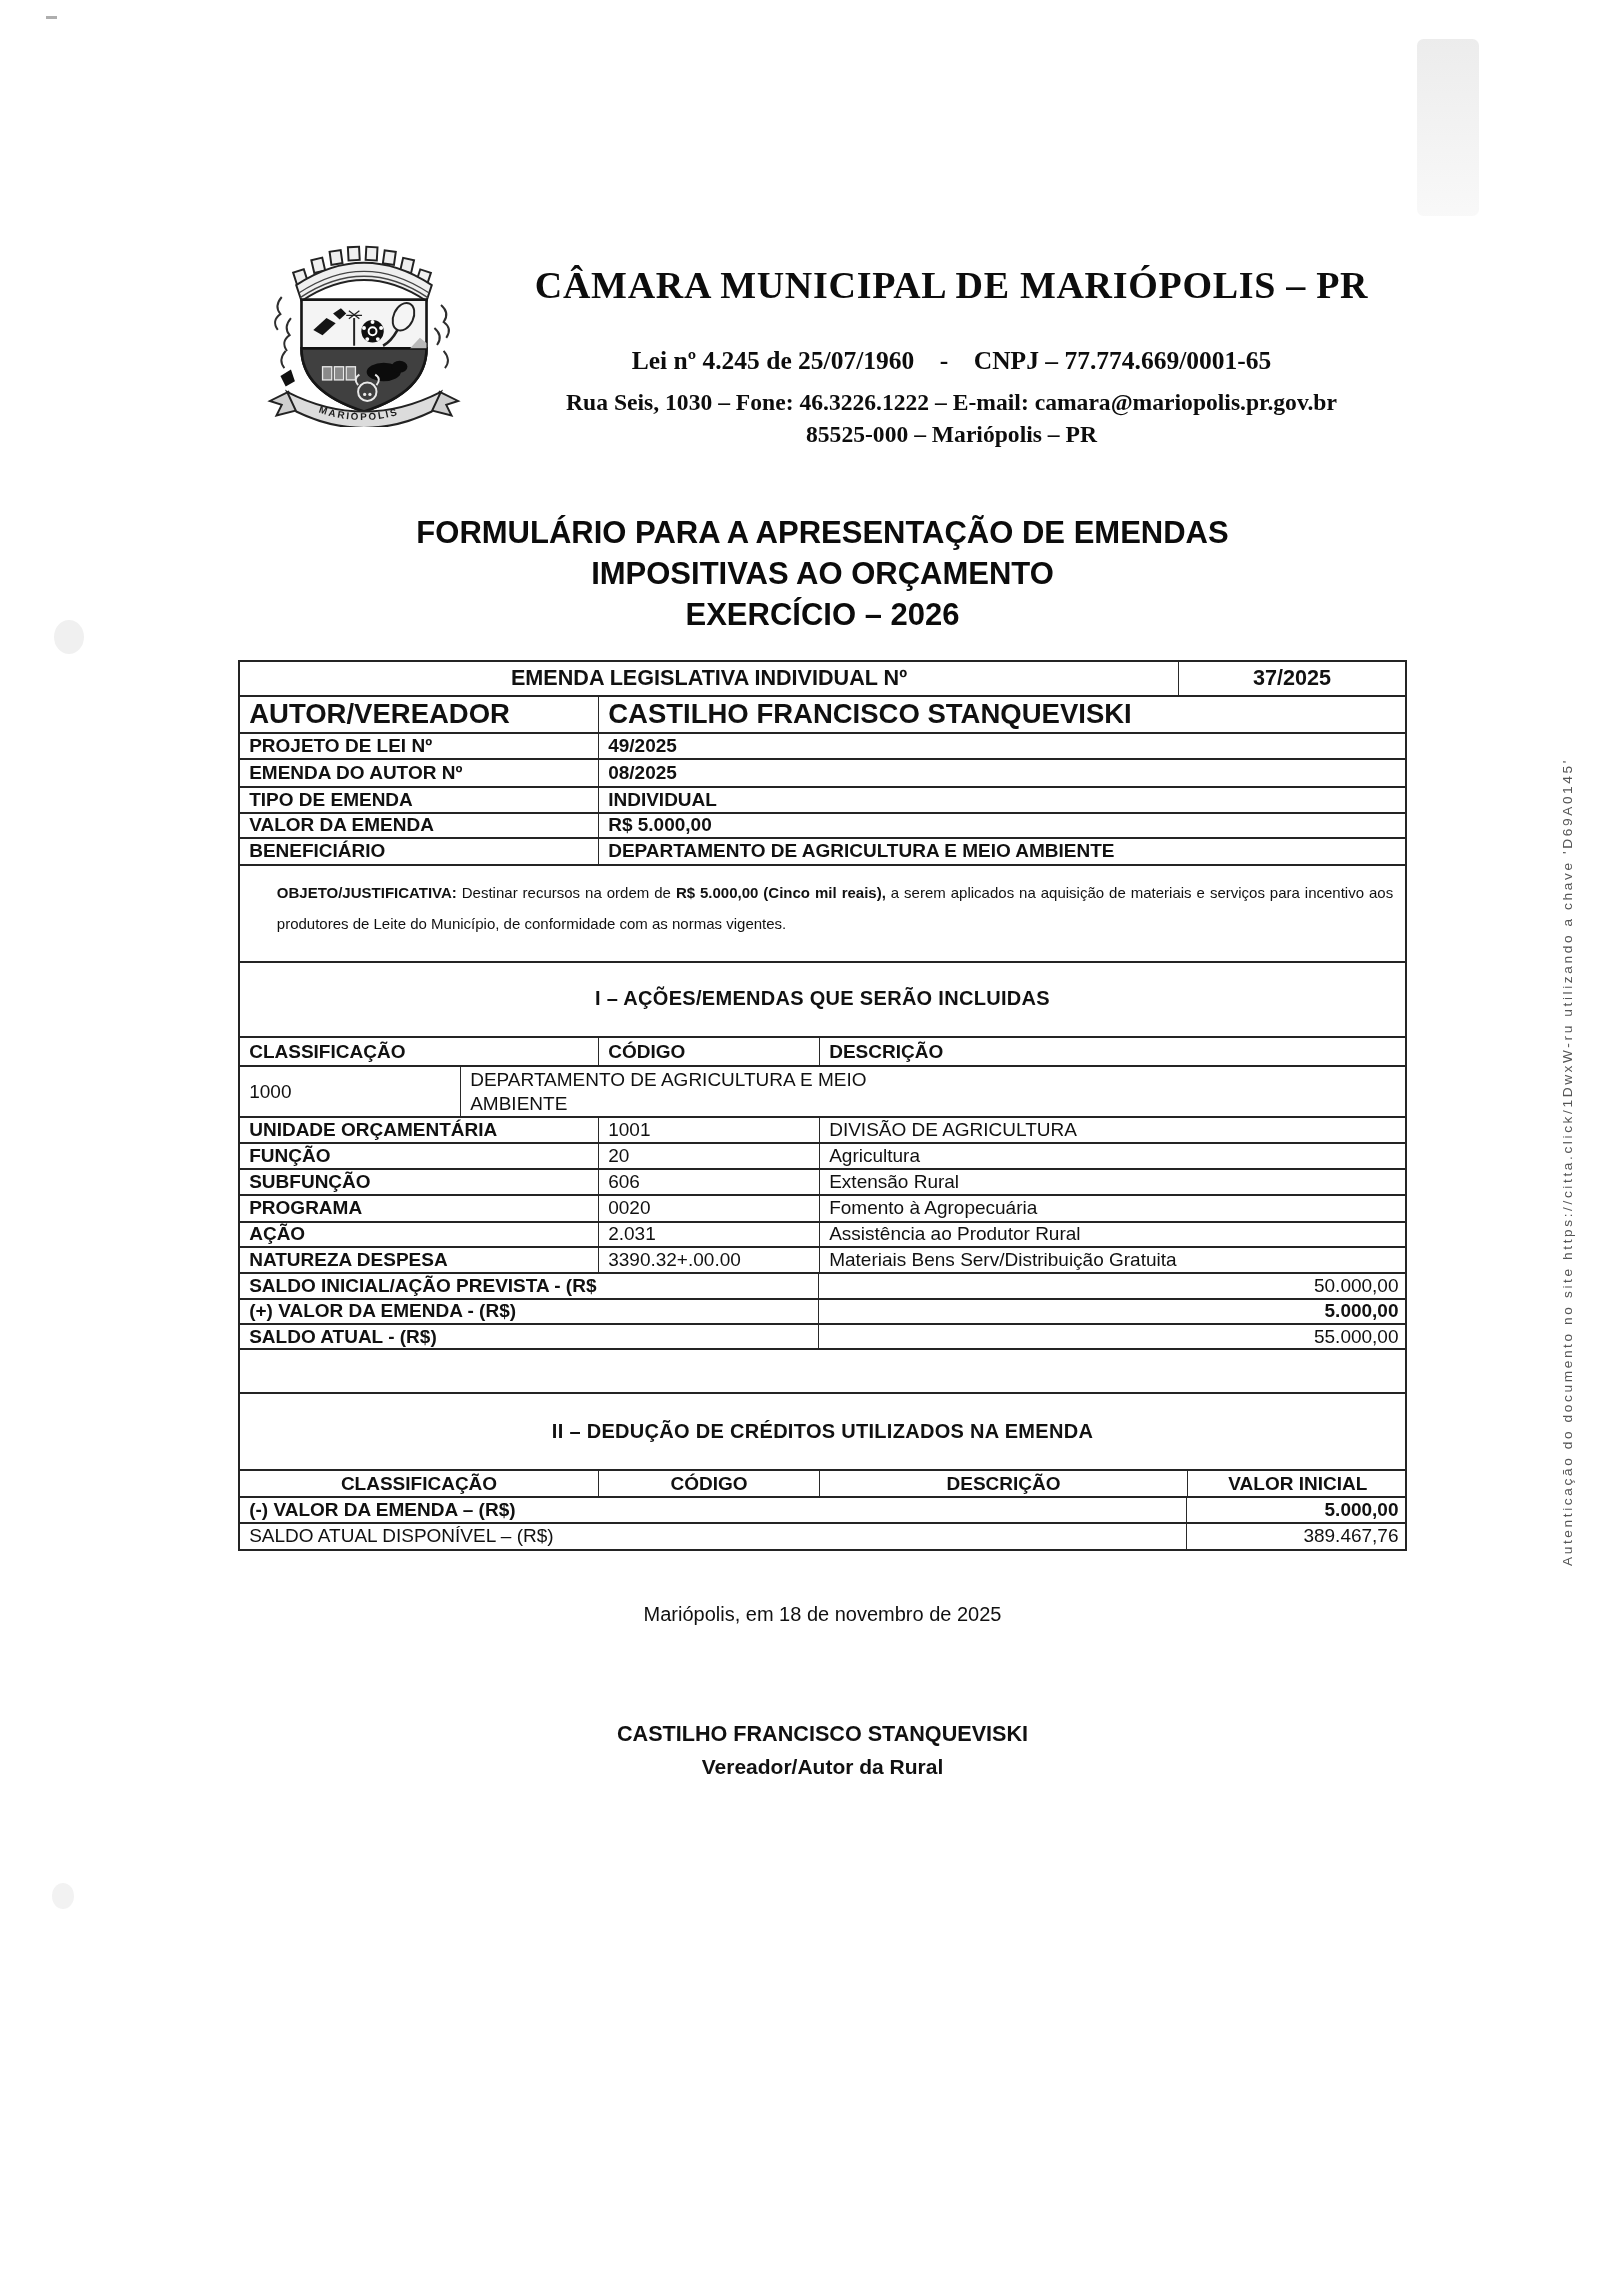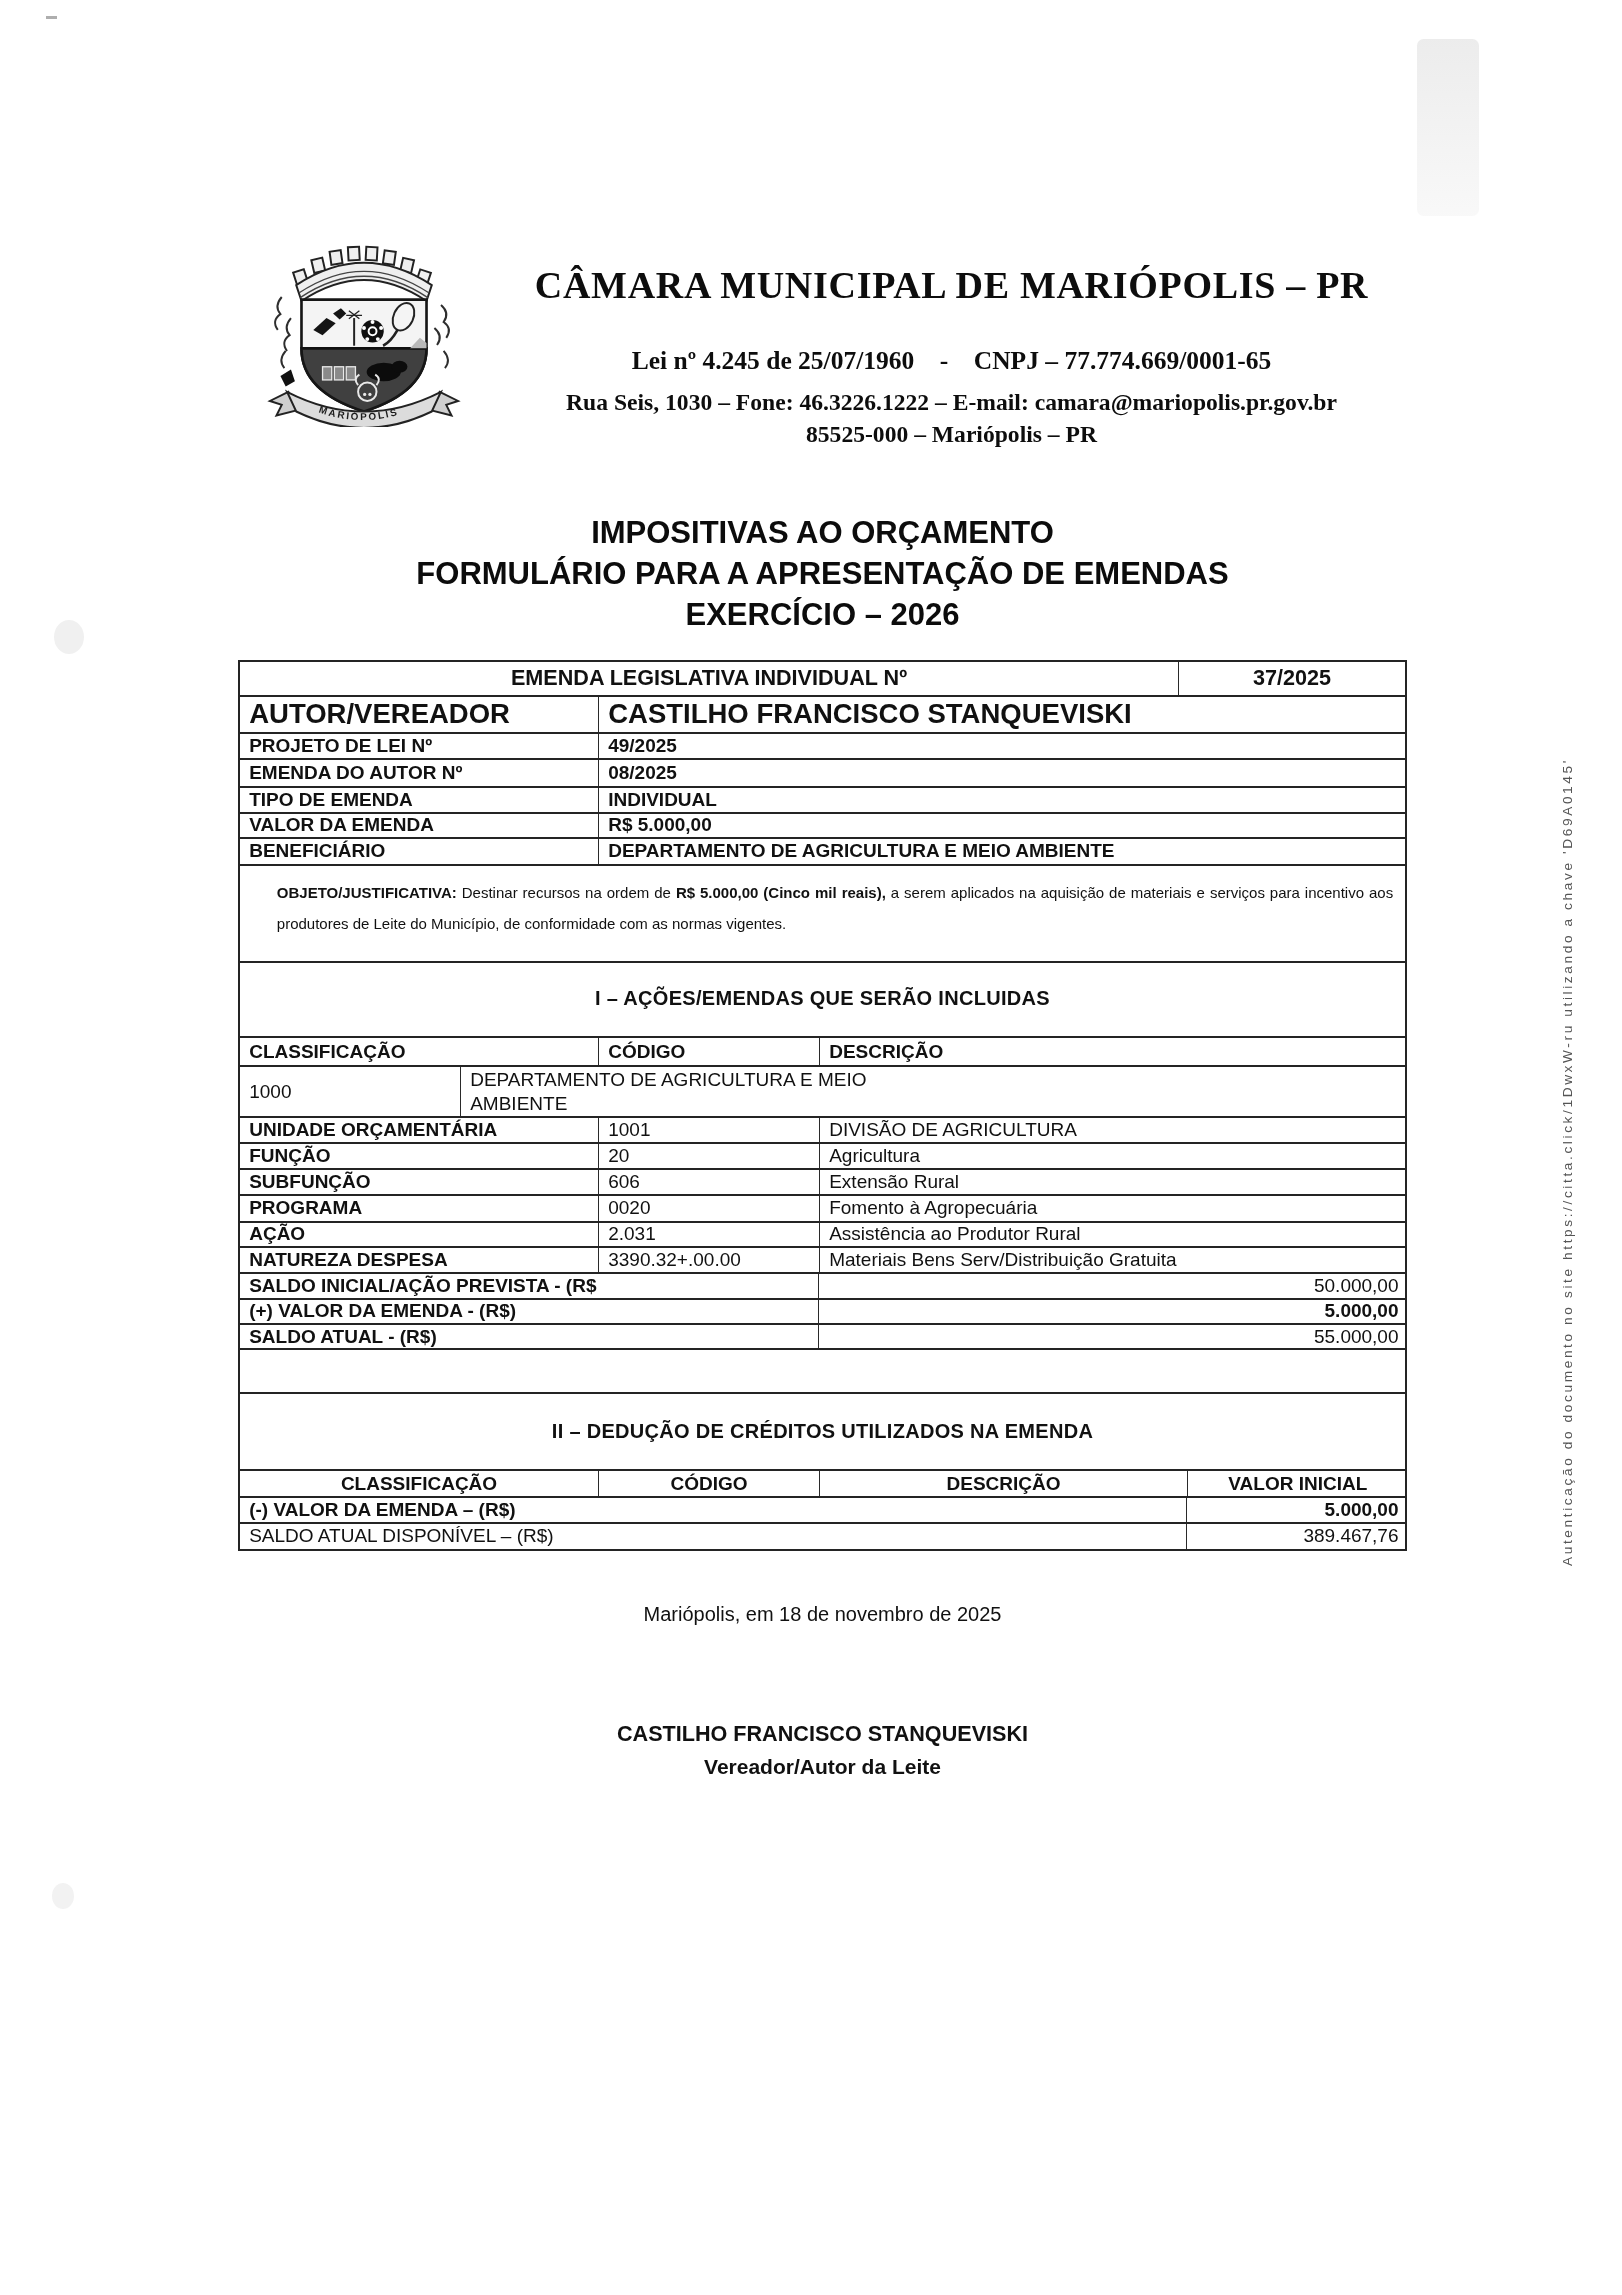--- a/index.html
+++ b/index.html
@@ -143,22 +143,22 @@
       <textPath href="#bannerArc" startOffset="6">MARIÓPOLIS</textPath>
     </text>
   </svg>
 
   <div class="hdr-text hdr-title">CÂMARA MUNICIPAL DE MARIÓPOLIS – PR</div>
   <div class="hdr-text hdr-law">Lei nº 4.245 de 25/07/1960    -    CNPJ – 77.774.669/0001-65</div>
   <div class="hdr-text hdr-addr">Rua Seis, 1030 – Fone: 46.3226.1222 – E-mail: camara@mariopolis.pr.gov.br</div>
   <div class="hdr-text hdr-city">85525-000 – Mariópolis – PR</div>
 
   <div class="form-title">
+    <div>FORMULÁRIO PARA A APRESENTAÇÃO DE EMENDAS</div>
     <div>IMPOSITIVAS AO ORÇAMENTO</div>
-    <div>FORMULÁRIO PARA A APRESENTAÇÃO DE EMENDAS</div>
     <div>EXERCÍCIO – 2026</div>
   </div>
 
   <div class="tbl" id="tbl1">
     <div class="row" style="height:35px">
       <div class="cell cHead bR">EMENDA LEGISLATIVA INDIVIDUAL Nº</div>
       <div class="cell cNum">37/2025</div>
     </div>
     <div class="row" style="height:37px">
       <div class="cell cA bR bold big">AUTOR/VEREADOR</div>
@@ -268,18 +268,18 @@
       <div class="cell cD bold">5.000,00</div>
     </div>
     <div class="row" style="height:27px">
       <div class="cell cSpan3 bR">SALDO ATUAL DISPONÍVEL – (R$)</div>
       <div class="cell cD">389.467,76</div>
     </div>
   </div>
 
   <div class="date-line">Mariópolis, em 18 de novembro de 2025</div>
   <div class="sig-name">CASTILHO FRANCISCO STANQUEVISKI</div>
-  <div class="sig-role">Vereador/Autor da Leite</div>
+  <div class="sig-role">Vereador/Autor da Rural</div>
 
   <div class="auth-vert">Autenticação do documento no site https://citta.click/1DwxW-ru utilizando a chave 'D69A0145'</div>
 
 </div>
 
 
 </body></html>

